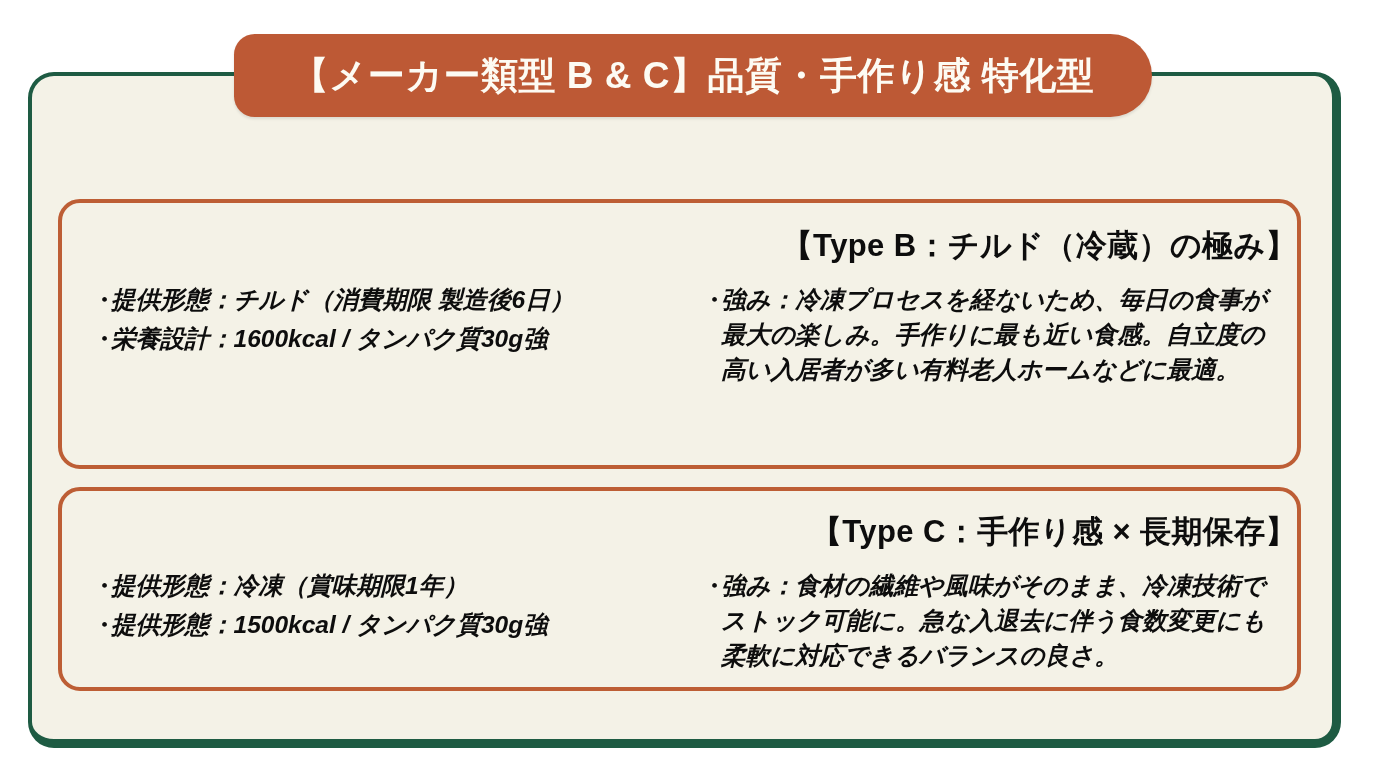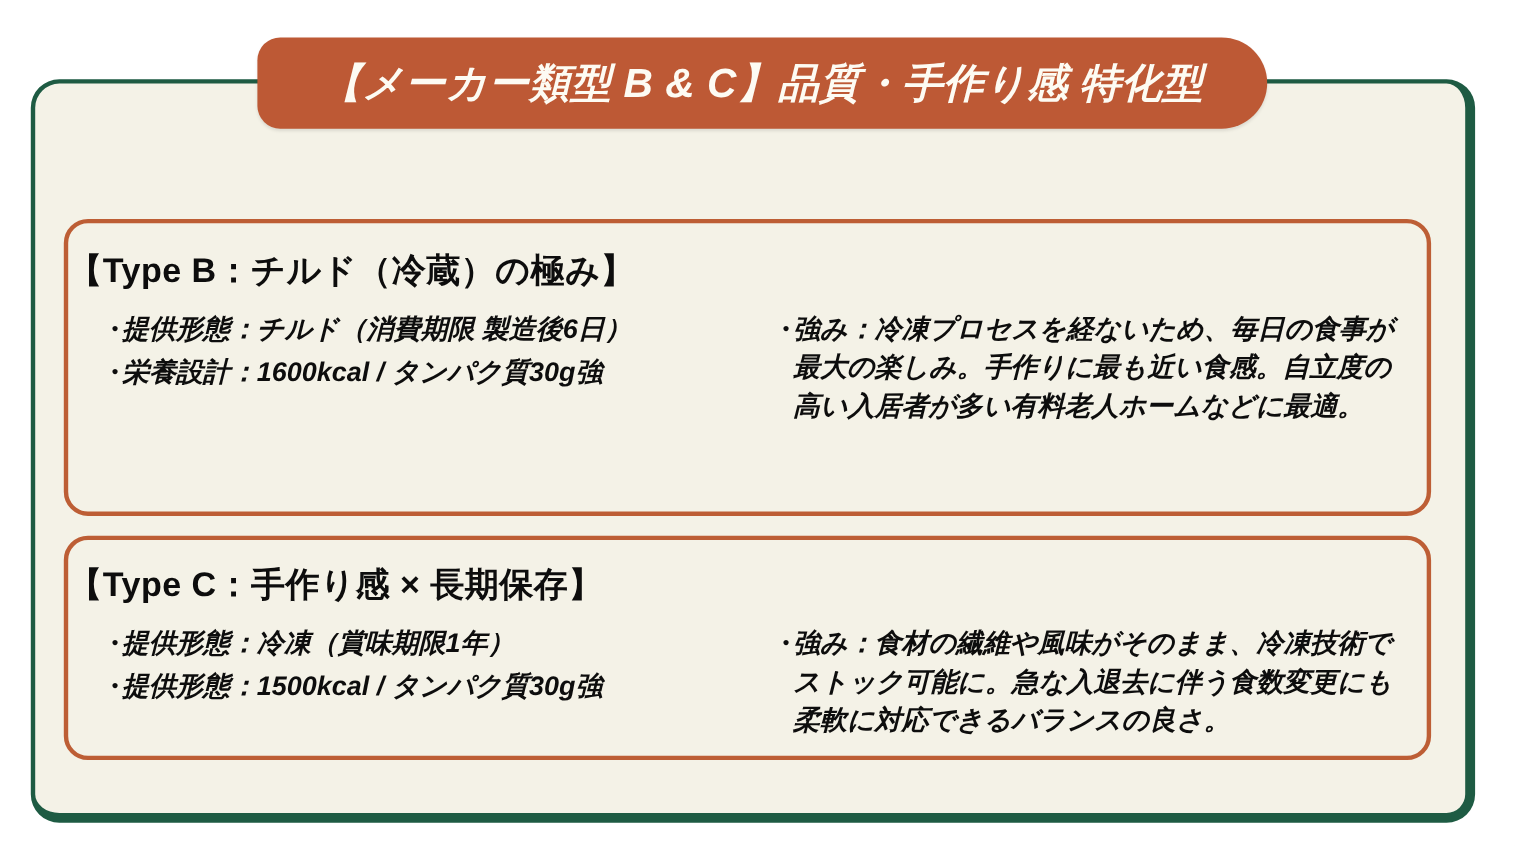--- a/index.html
+++ b/index.html
@@ -45,21 +45,20 @@
     top: 34px;
     width: 918px;
     height: 83px;
     background: #bd5935;
     border-radius: 22px 44px 44px 22px;
     box-shadow: 0 2px 3px rgba(0,0,0,0.10);
     display: flex;
     align-items: center;
     justify-content: center;
     z-index: 5;
-    font-style: italic;
   }
   #banner-text {
     color: #fdfbf3;
     font-size: 37px;
     font-weight: bold;
     letter-spacing: 0.5px;
     white-space: nowrap;
     line-height: 1;
   }
 
@@ -84,21 +83,21 @@
     width: 1243px;
     box-sizing: border-box;
     border: 4px solid #bd5e35;
     border-radius: 22px;
     background: #f4f2e7;
   }
   #card-b { top: 123px; height: 270px; }
   #card-c { top: 411px; height: 204px; }
 
   .card-title {
-    text-align: left;
+    text-align: right;
     font-size: 31px;
     font-weight: bold;
     color: #0d0d0d;
     letter-spacing: 0.4px;
     margin-top: 22px;
     white-space: nowrap;
   }
   #card-c .card-title { margin-top: 20px; }
 
   .card-body {

